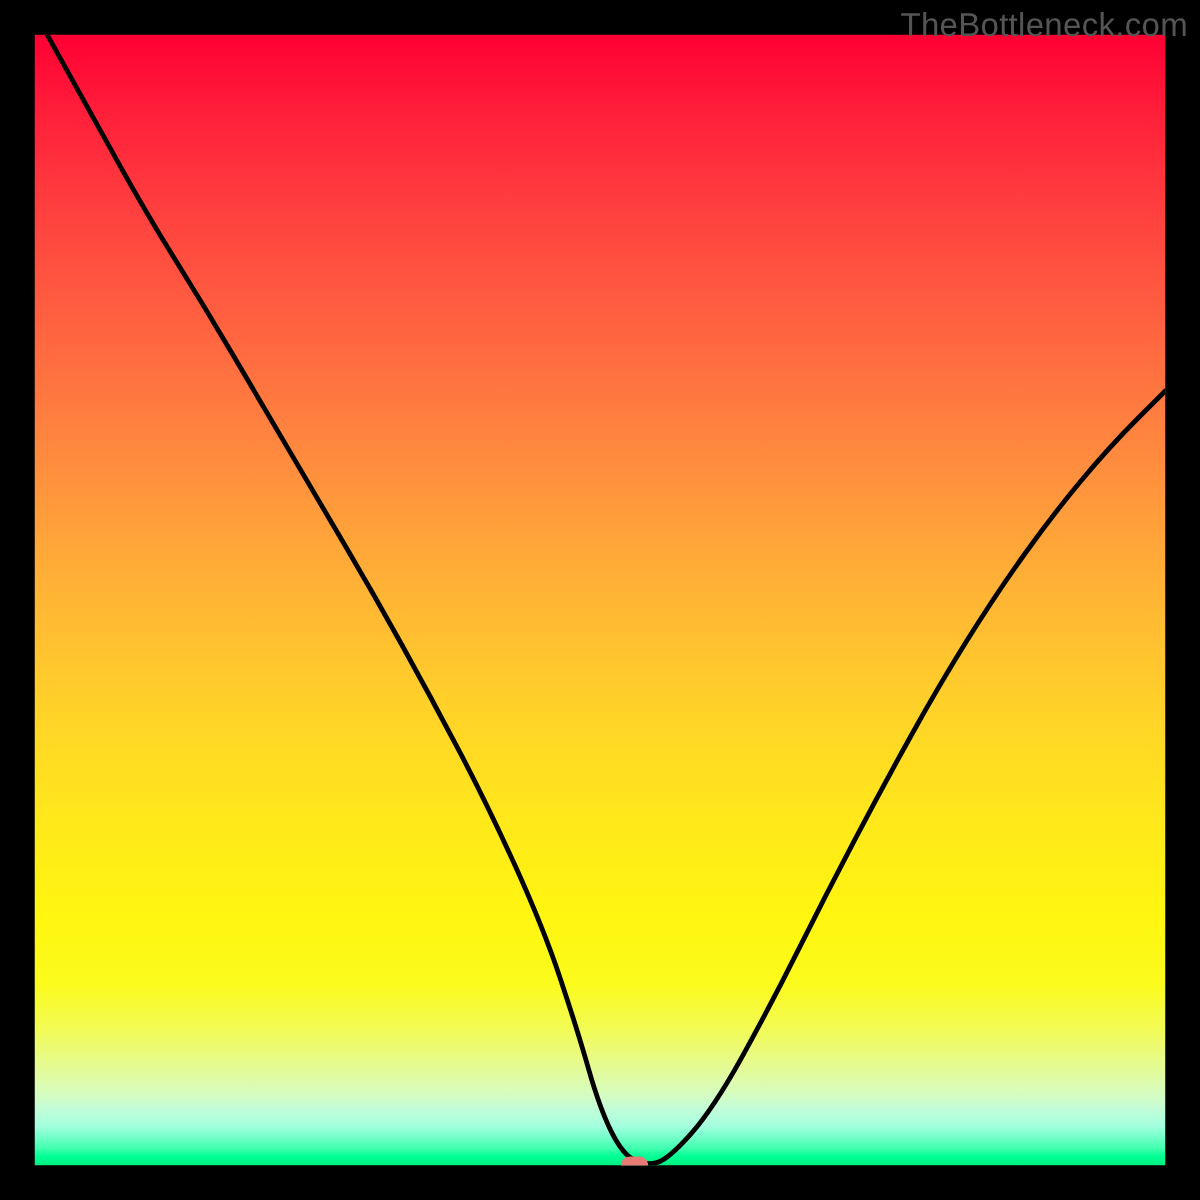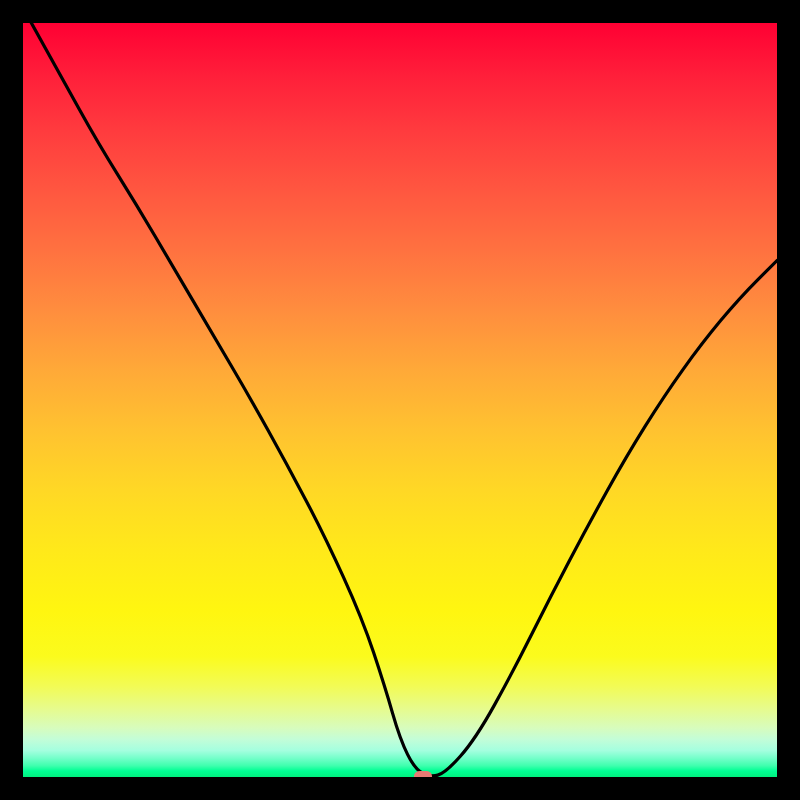--- a/index.html
+++ b/index.html
@@ -75,20 +75,21 @@
     border-radius: 6px / 5px;
     background: #e77a74;
     transform: translate(-50%, -50%);
   }
 </style>
 </head>
 <body>
 
 <div class="frame">
 
+  <div class="watermark">TheBottleneck.com</div>
 
   <div class="plot-area">
     <div class="gradient-bg"></div>
 
     <svg class="curve" viewBox="0 0 754 754" preserveAspectRatio="none">
       <path id="curve-path" d="M 0.00 -15.08 Q 37.70 52.78 56.55 86.71 Q 75.40 120.64 94.25 150.80 Q 113.10 180.96 131.95 213.00 Q 150.80 245.05 169.65 277.10 Q 188.50 309.14 207.35 341.19 Q 226.20 373.23 245.05 407.16 Q 263.90 441.09 282.75 476.91 Q 301.60 512.72 320.45 554.19 Q 339.30 595.66 350.61 629.59 Q 361.92 663.52 369.46 689.91 Q 377.00 716.30 384.54 731.38 Q 392.08 746.46 399.62 750.23 Q 407.16 754.00 414.70 752.12 Q 422.24 750.23 437.32 733.26 Q 452.40 716.30 471.25 682.37 Q 490.10 648.44 508.95 610.74 Q 527.80 573.04 546.65 537.22 Q 565.50 501.41 584.35 467.48 Q 603.20 433.55 622.05 403.39 Q 640.90 373.23 659.75 346.84 Q 678.60 320.45 697.45 297.83 Q 716.30 275.21 735.15 256.36 T 754.00 237.51" fill="none" stroke="#000000" stroke-width="3.2" stroke-linecap="round" stroke-linejoin="round"></path>
     </svg>
 
     <div id="min-marker" class="min-marker" style="left: 399.62px; top: 754px; background: rgb(231, 122, 116);"></div>
   </div>

